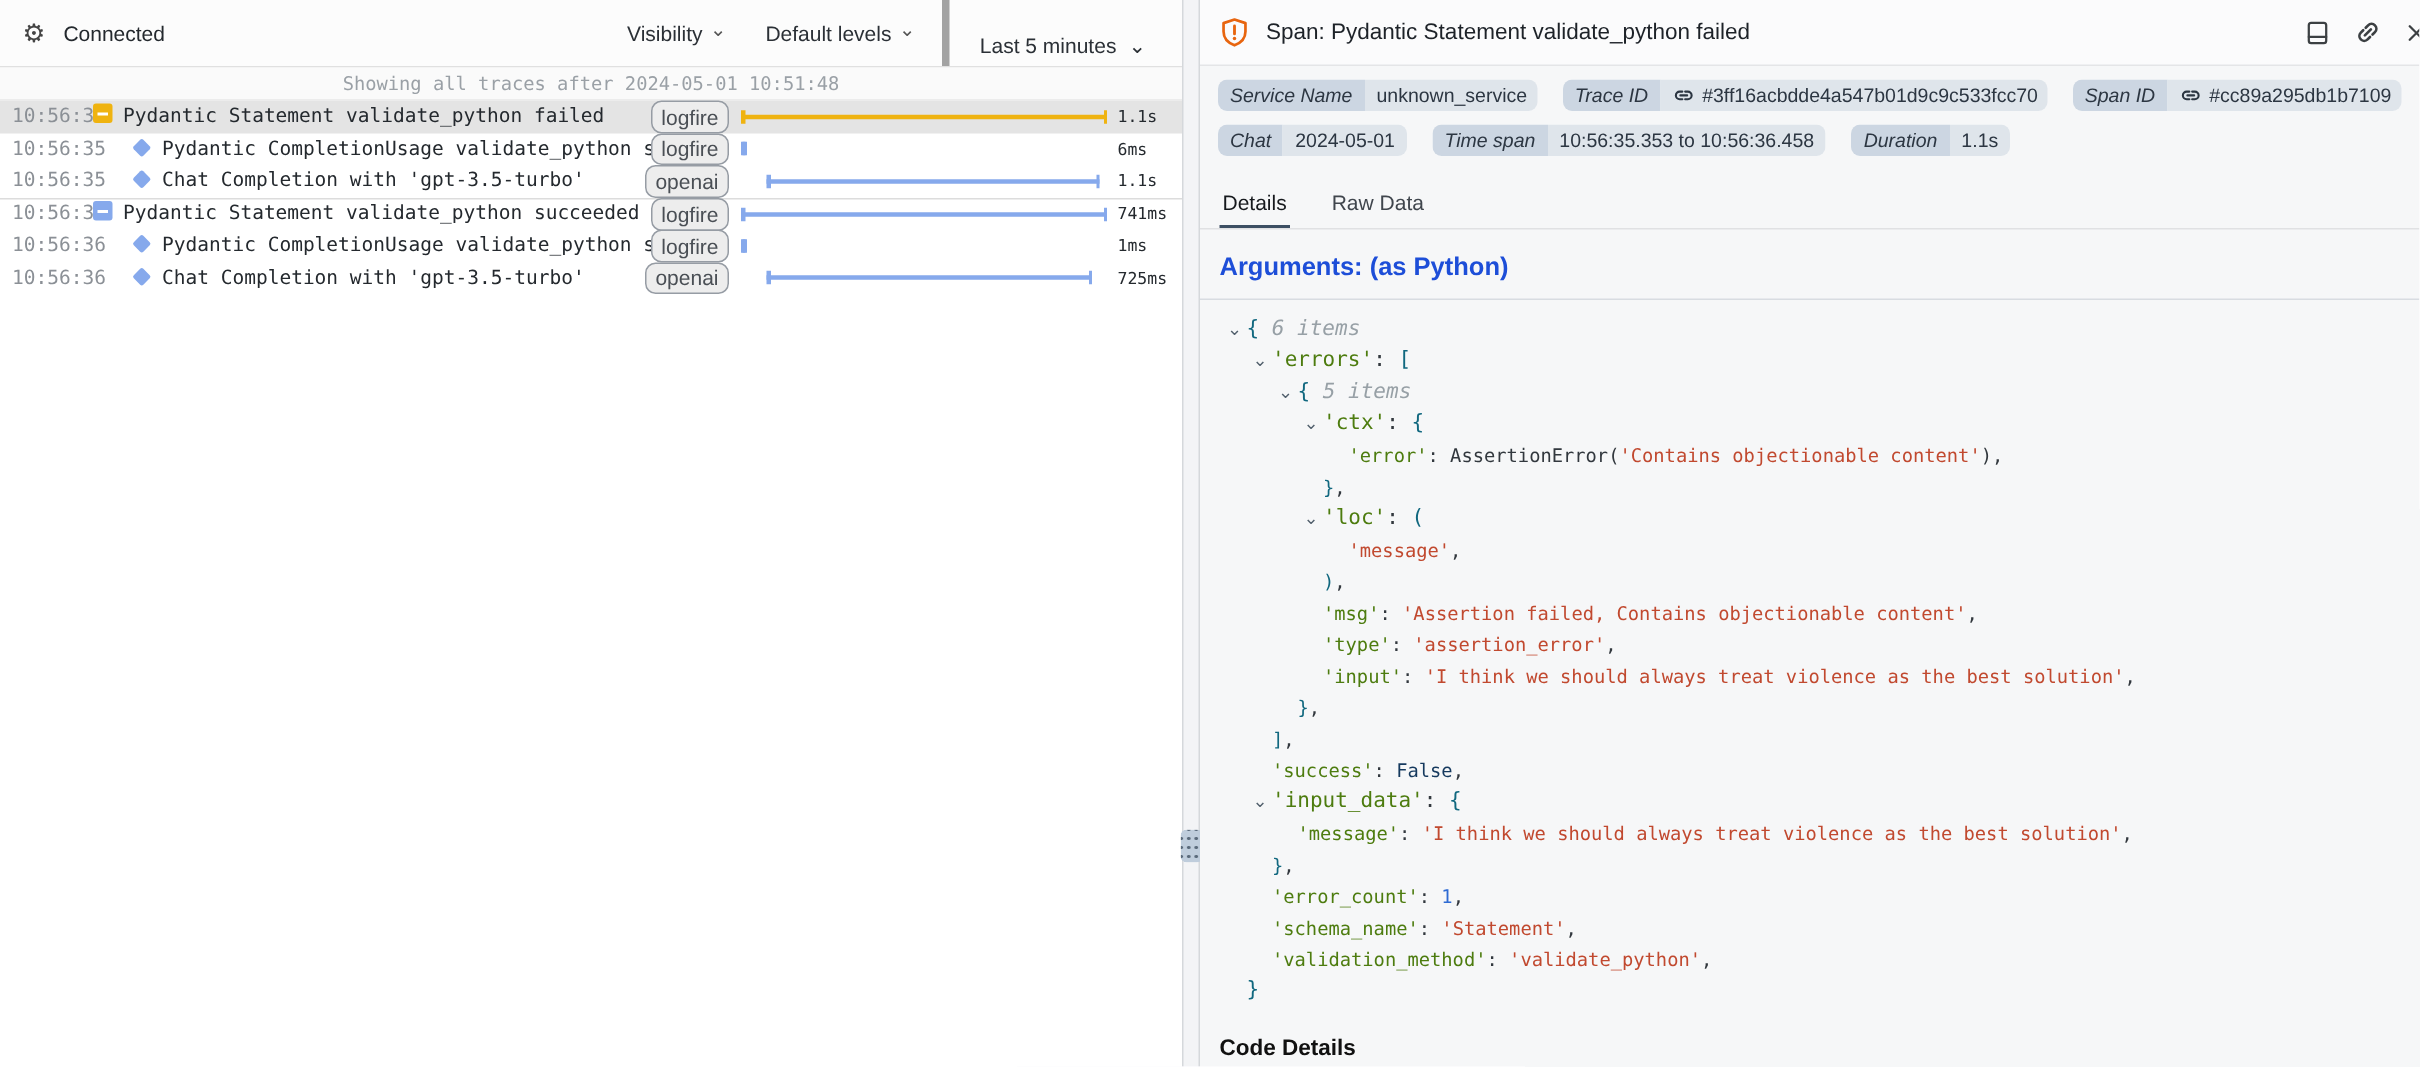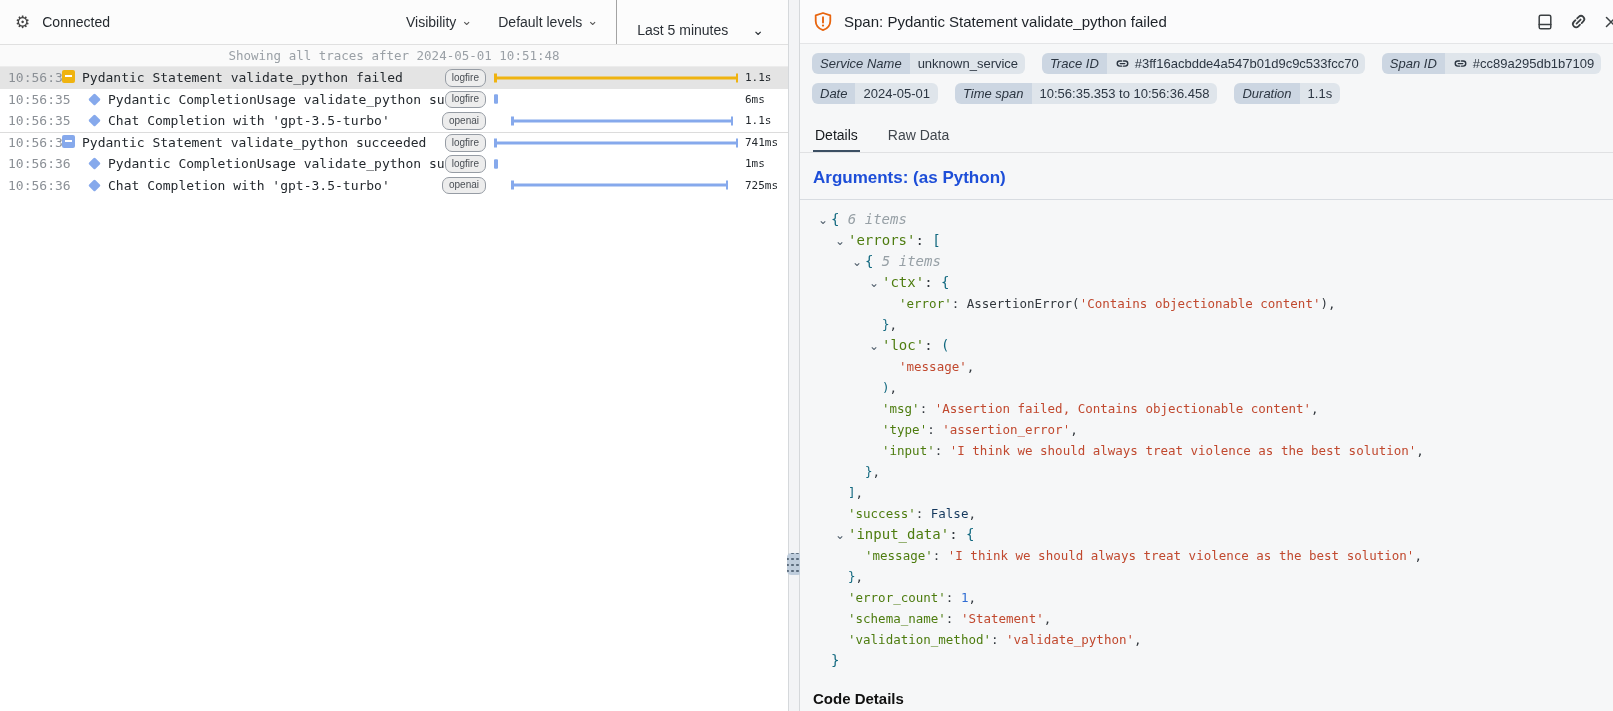--- a/index.html
+++ b/index.html
@@ -8,39 +8,39 @@
   .app { position:relative; width:1613px; height:711px; }
 
   
   .left { position:absolute; left:0; top:0; width:788px; height:711px; background:#fff; }
   .toolbar { height:45px; display:flex; align-items:center; background:#fcfcfc;
              border-bottom:1px solid #e0e0e0; font-size:14px; color:#24292e; }
   .gear { margin:0 12px 0 15px; font-size:17px; color:#444; cursor:pointer; line-height:1; }
   .tb-spacer { flex:1; }
   .dd { display:flex; align-items:center; gap:5px; margin-right:26px; color:#2b3036; cursor:pointer; }
   .dd .caret { color:#555; font-size:13px; transform:translateY(-2px); }
-  .range-cell { height:100%; display:flex; align-items:center; gap:24px; padding:16px 24px 0 20px;
-                border-left:1px solid #a3a3a3; color:#2b3036; cursor:pointer; }
+  .range-cell { height:100%; display:flex; align-items:center; gap:8px; padding:16px 24px 0 20px;
+                border-left:5px solid #a3a3a3; color:#2b3036; cursor:pointer; }
   .list-header { height:22px; line-height:22px; text-align:center; color:#9aa0a6;
                  font-family:"DejaVu Sans Mono",monospace; font-size:12.5px;
                  background:#fafafa; border-bottom:1px solid #ececec; }
   .trace-row { height:21.5px; display:flex; align-items:center;
                font-family:"DejaVu Sans Mono",monospace; font-size:13px; cursor:pointer; }
   .trace-row.selected { background:#e4e4e4; }
   .trace-row.group-start { border-top:1px solid #dcdcdc; }
   .t-time { width:62px; padding-left:8px; color:#8b9096; flex:none; }
   .t-ic { flex:none; margin-right:7px; position:relative; }
   .t-ic.ind { margin-left:26px; }
   .sq { width:13px; height:13px; border-radius:2px; display:inline-block; position:relative; }
   .sq i { position:absolute; left:3px; top:5.5px; width:7px; height:2px; background:#fff; }
   .diamond { width:9px; height:9px; display:inline-block; transform:rotate(45deg);
              border-radius:1.5px; margin:0 2px; }
   .t-label { flex:1; color:#24292e; white-space:nowrap; overflow:hidden; }
   .t-badge { flex:none; margin-right:8px; border:1px solid #969ca4; border-radius:7px;
-             background:#ededed; color:#4a4f55; font-size:10px; line-height:1;
+             background:#ededed; color:#4a4f55; font-size:14px; line-height:1;
              padding:2.5px 6px 3px; font-family:"Liberation Sans",sans-serif; }
   .t-bararea { flex:none; width:244px; height:100%; position:relative; }
   .bar { position:absolute; top:50%; transform:translateY(-50%); height:9px; }
   .bar::before,.bar::after,.bar .mid { background:var(--c); position:absolute; content:""; }
   .bar::before { left:0; top:0; width:2.5px; height:9px; }
   .bar::after { right:0; top:0; width:2.5px; height:9px; }
   .bar .mid { left:0; right:0; top:3px; height:3px; display:block; }
   .t-dur { flex:none; width:50px; padding-left:7px; font-size:11px; color:#24292e; }
 
   
@@ -243,21 +243,21 @@
           <span class="val">
             <span style="line-height: 0;"><svg class="ic" width="15" height="15" viewBox="0 0 16 16" style="stroke:#2c3642">
                 <path d="M7 5.4 H5.1 a2.7 2.7 0 0 0 0 5.4 H7 M9 5.4 h1.9 a2.7 2.7 0 0 1 0 5.4 H9 M5.6 8.1 h4.8"></path>
               </svg></span>
             <span>#cc89a295db1b7109</span>
           </span>
         </span>
       </div>
     <div class="meta-row">
         <span class="pill">
-          <span class="lab">Date</span>
+          <span class="lab">Chat</span>
           <span class="val">
             <span>2024-05-01</span>
           </span>
         </span>
         <span class="pill">
           <span class="lab">Time span</span>
           <span class="val">
             <span>10:56:35.353 to 10:56:36.458</span>
           </span>
         </span>

